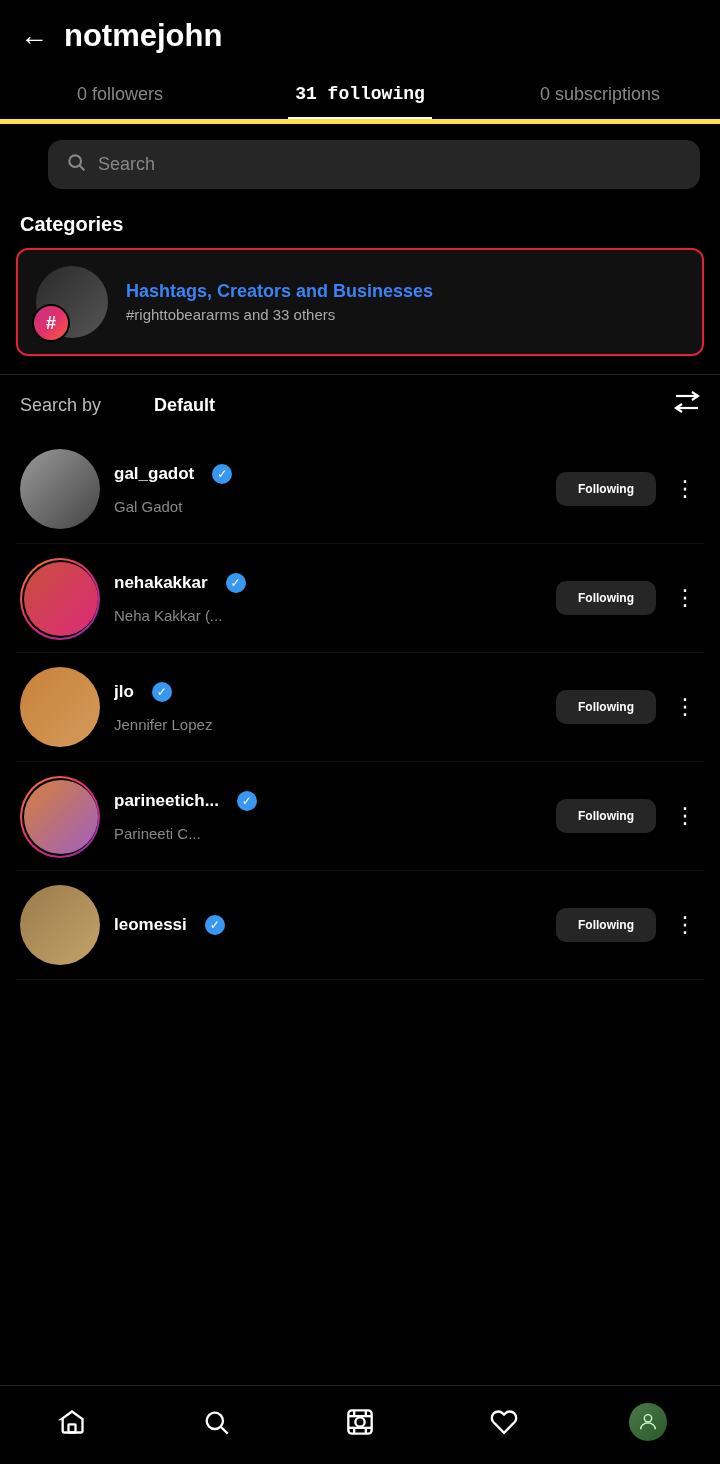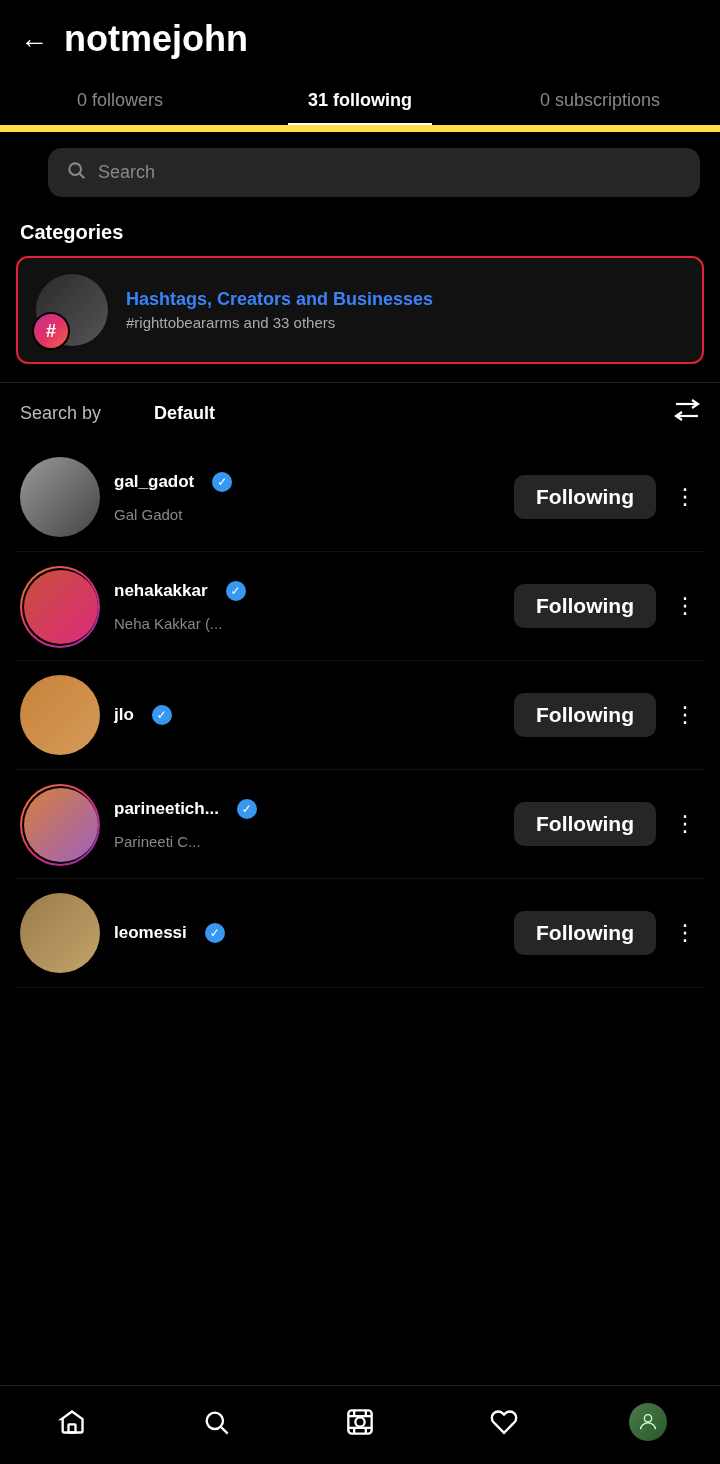--- a/index.html
+++ b/index.html
@@ -20,43 +20,44 @@
       padding: 18px 20px 10px 20px;
       gap: 16px;
     }
     .back-arrow {
       font-size: 28px;
       color: #fff;
       cursor: pointer;
       font-weight: 300;
     }
     .header-title {
-      font-size: 36px;
+      font-size: 31px;
       font-weight: 700;
       color: #fff;
     }
 
     
     .tabs {
       display: flex;
-      border-bottom: 7px solid #fde047;
+      border-bottom: 5px solid #fde047;
       margin-top: 6px;
     }
     .tab {
       flex: 1;
       text-align: center;
       padding: 14px 0;
       font-size: 18px;
       color: #888;
       cursor: pointer;
       position: relative;
     }
     .tab.active {
       color: #fff;
       font-weight: 700;
+      font-family: Liberation Mono, monospace;
     }
     .tab.active::after {
       content: '';
       position: absolute;
       bottom: 0;
       left: 50%;
       transform: translateX(-50%);
       width: 60%;
       height: 2px;
       background: #fff;
@@ -254,21 +255,21 @@
       margin-top: 14px;
       white-space: nowrap;
       overflow: hidden;
       text-overflow: ellipsis;
     }
 
     .following-btn {
       background: #262626;
       border: none;
       color: #fff;
-      font-size: 21px;
+      font-size: 12px;
       font-weight: 600;
       border-radius: 10px;
       padding: 10px 22px;
       cursor: pointer;
       white-space: nowrap;
       flex-shrink: 0;
     }
 
     .more-btn {
       color: #fff;
@@ -417,20 +418,21 @@
 
   <div class="following-item">
     <div class="avatar-wrap">
       <div class="avatar-circle" style="width:80px;height:80px;background:linear-gradient(135deg,#c8823a,#d49a5a);"></div>
     </div>
     <div class="user-info">
       <div class="username-row">
         <span class="username">jlo</span>
         <span class="verified-badge">✓</span>
       </div>
+      <div class="full-name">Jennifer Lopez</div>
     </div>
     <button class="following-btn">Following</button>
     <span class="more-btn">⋮</span>
   </div>
 
   <div class="following-item">
     <div class="avatar-wrap">
       <div class="avatar-ring">
         <div class="avatar-circle" style="width:74px;height:74px;background:linear-gradient(135deg,#d4803a,#a060c0);"></div>
       </div>

